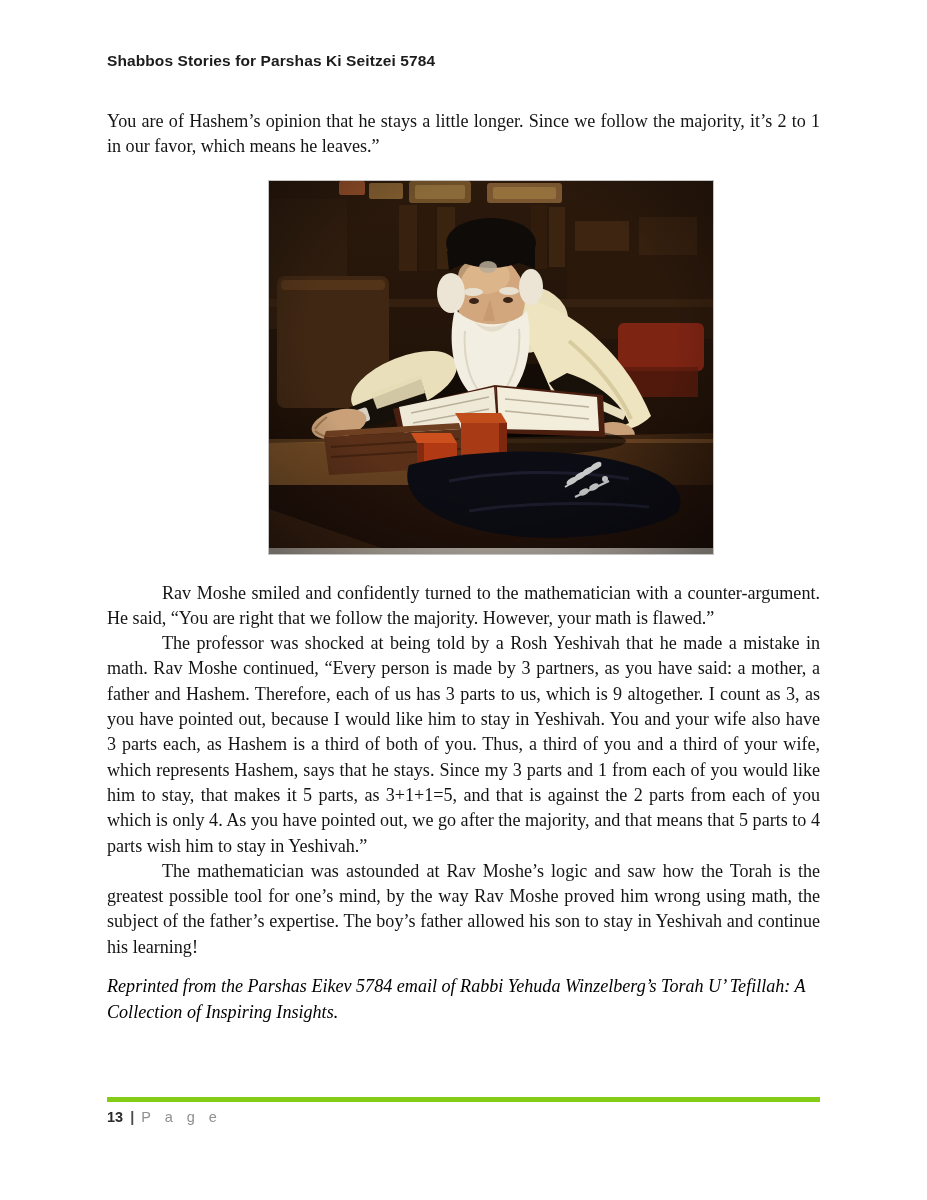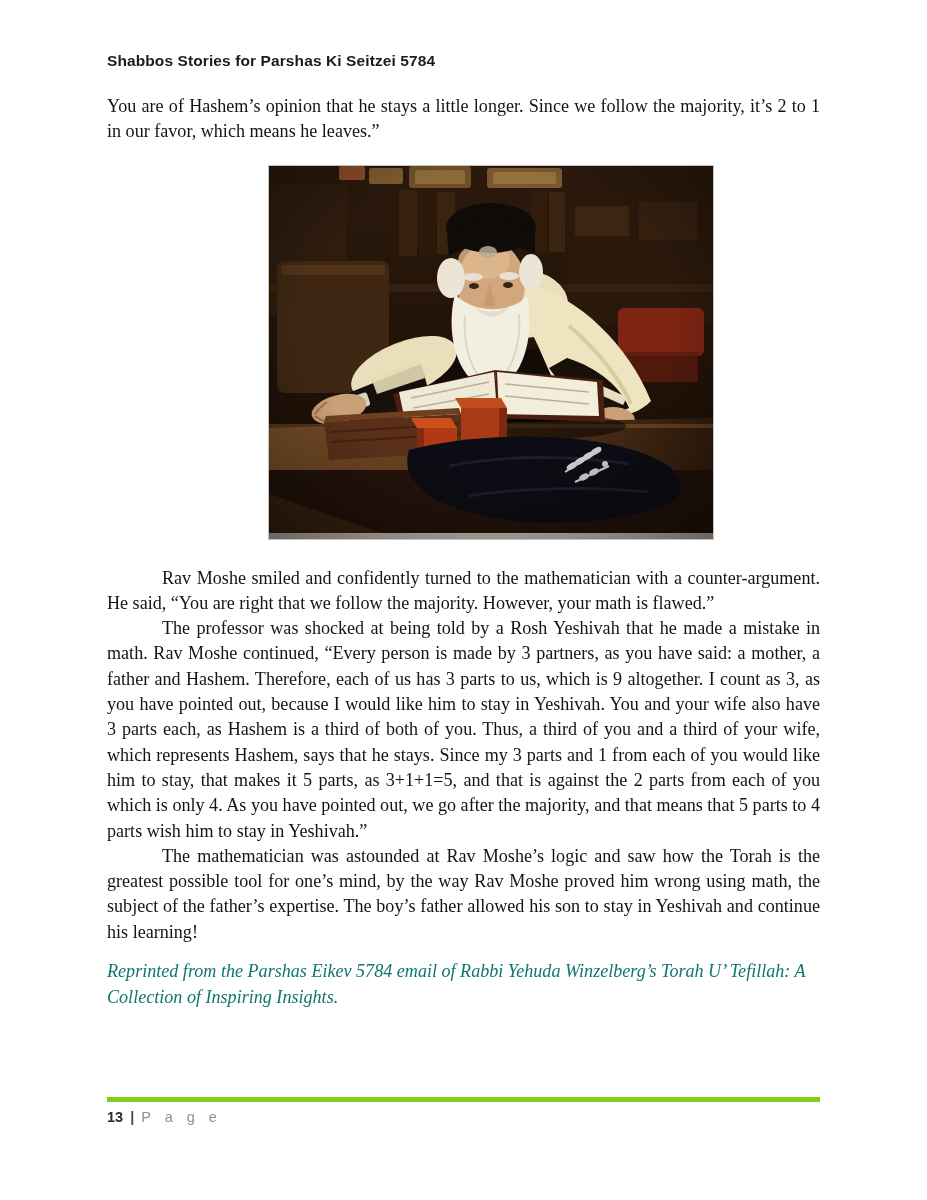--- a/index.html
+++ b/index.html
@@ -19,21 +19,21 @@
     font-family: "Liberation Sans", sans-serif;
     font-size: 15.5px;
     font-weight: 600;
     color: #1c1c1c;
     letter-spacing: 0.1px;
     text-align: center;
   }
   .content {
     position: absolute;
     left: 107px;
-    top: 94px;
+    top: 109px;
     width: 713px;
   }
   p.body-par {
     margin: 0;
     font-size: 18.1px;
     line-height: 25.3px;
     text-align: justify;
     color: #141414;
   }
   p.indent { text-indent: 55px; }
@@ -45,21 +45,21 @@
     box-sizing: content-box;
     overflow: hidden;
   }
   .figure-wrap svg { display: block; }
   p.attribution {
     margin: 14px 0 0 0;
     font-size: 18.1px;
     line-height: 25.6px;
     font-style: italic;
     text-align: left;
-    color: #0f766e;
+    color: #000000;
   }
   .doc-footer {
     position: absolute;
     left: 107px;
     width: 713px;
     top: 1097px;
     border-top: 5px solid #84cc16;
     padding-top: 7px;
     font-family: "Liberation Sans", sans-serif;
     font-size: 14.5px;

